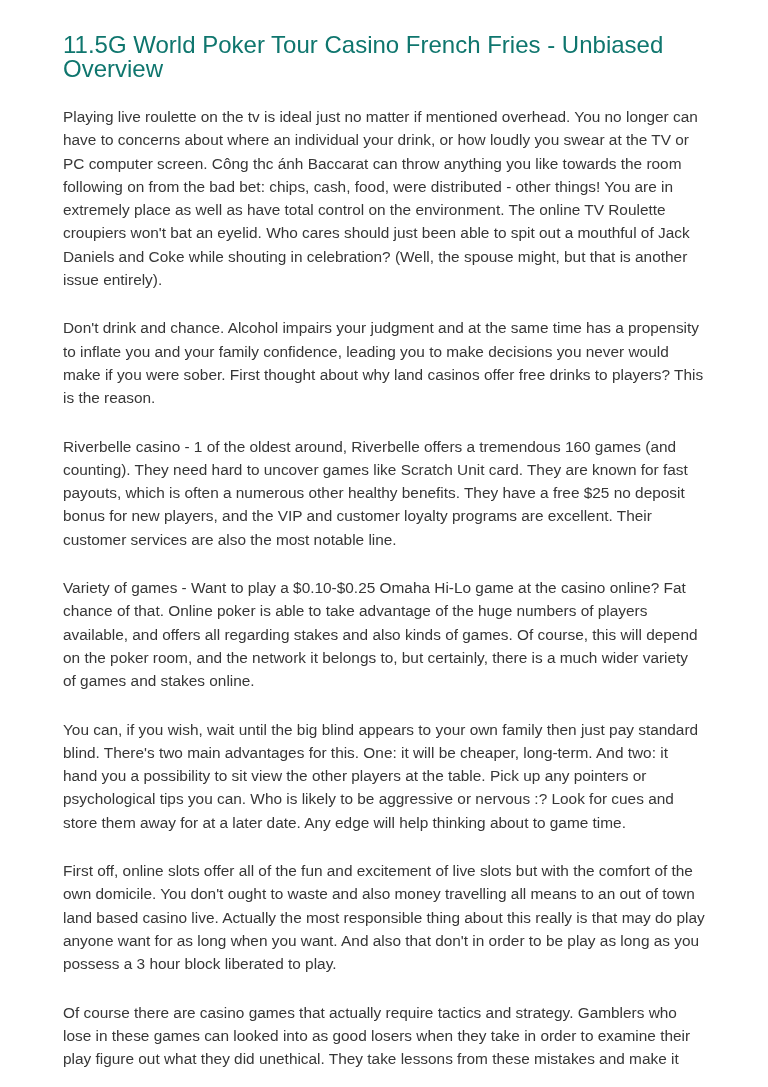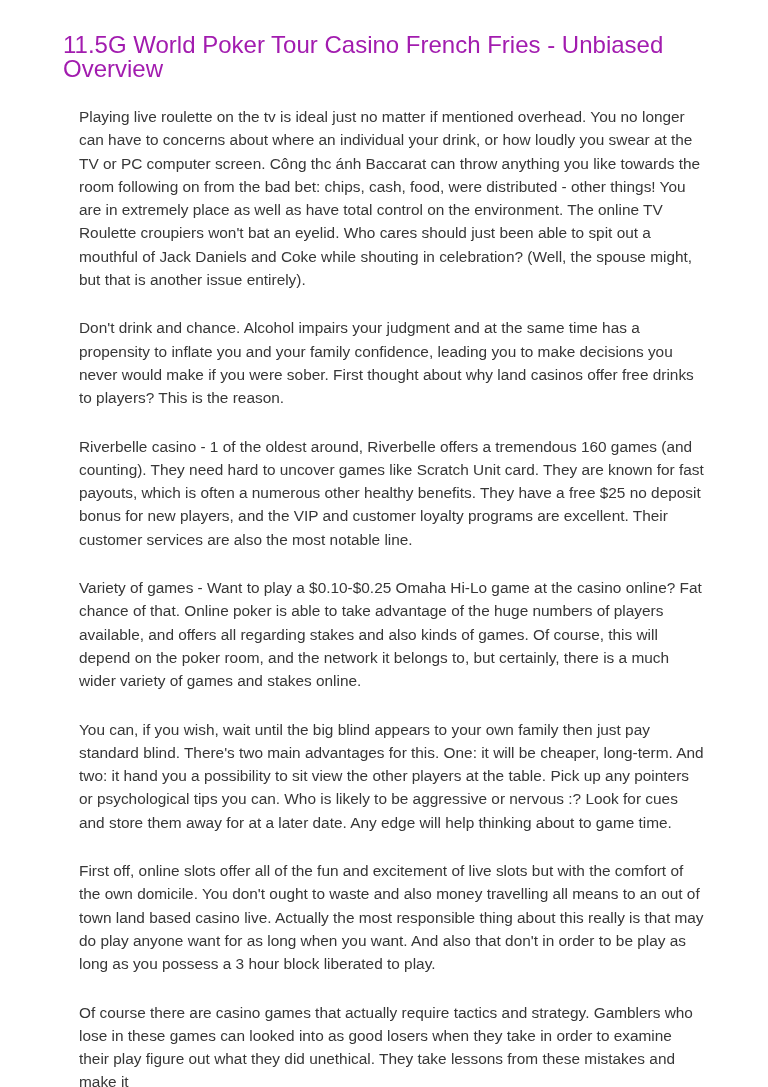--- a/index.html
+++ b/index.html
@@ -18,30 +18,30 @@
     height: 1087px;
     padding: 33px 63px 0 63px;
     background: #ffffff;
   }
   .page-title {
     font-family: "Liberation Sans", "DejaVu Sans", sans-serif;
     font-size: 24px;
     line-height: 24px;
     font-weight: 400;
     letter-spacing: 0;
-    color: #a21caf;
+    color: #0f766e;
     margin: 0 0 24px 0;
   }
   .body-paragraph {
     font-family: "Liberation Sans", "DejaVu Sans", sans-serif;
     font-size: 15.4px;
     line-height: 23.3px;
     font-weight: 400;
     color: #373737;
-    margin: 0 0 25px 16px;
+    margin: 0 0 25px 0;
     text-align: left;
   }
 </style>
 </head>
 <body>
 
 <div class="page">
   <h1 class="page-title">11.5G World Poker Tour Casino French Fries - Unbiased Overview</h1>
 
   <p class="body-paragraph">Playing live roulette on the tv is ideal just no matter if mentioned overhead. You no longer can have to concerns about where an individual your drink, or how loudly you swear at the TV or PC computer screen. Công thc ánh Baccarat can throw anything you like towards the room following on from the bad bet: chips, cash, food, were distributed - other things! You are in extremely place as well as have total control on the environment. The online TV Roulette croupiers won't bat an eyelid. Who cares should just been able to spit out a mouthful of Jack Daniels and Coke while shouting in celebration? (Well, the spouse might, but that is another issue entirely).</p>

